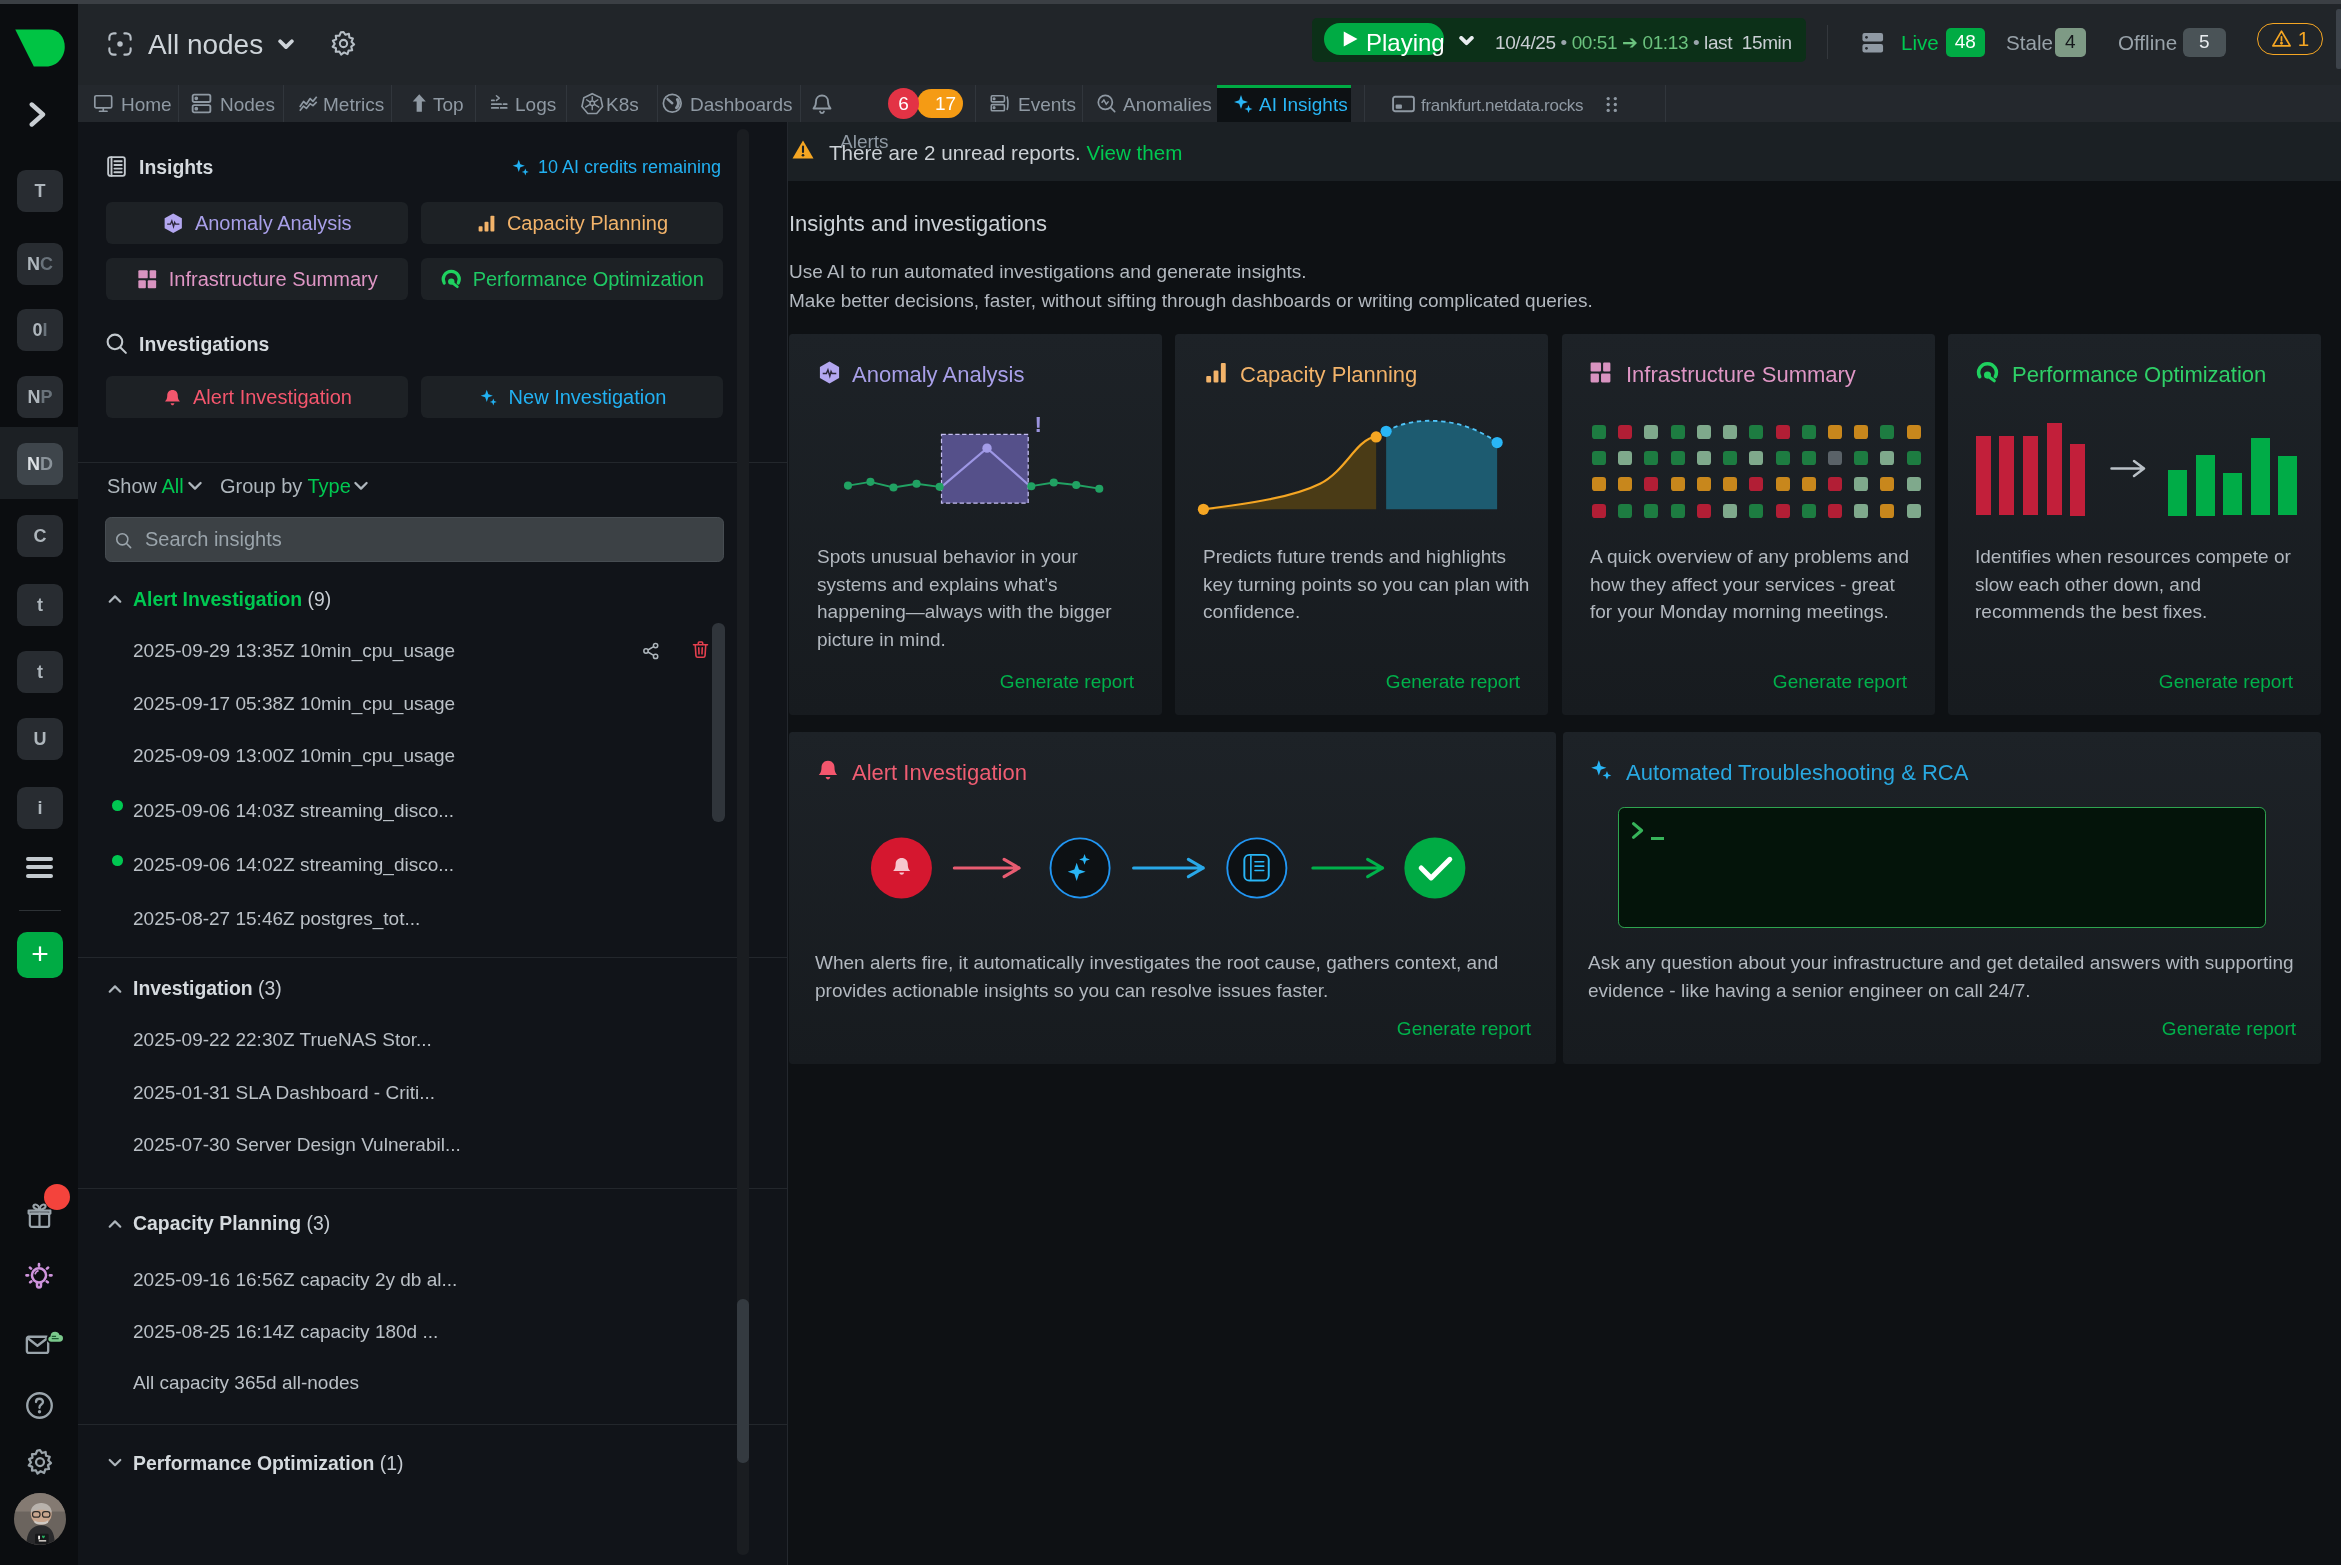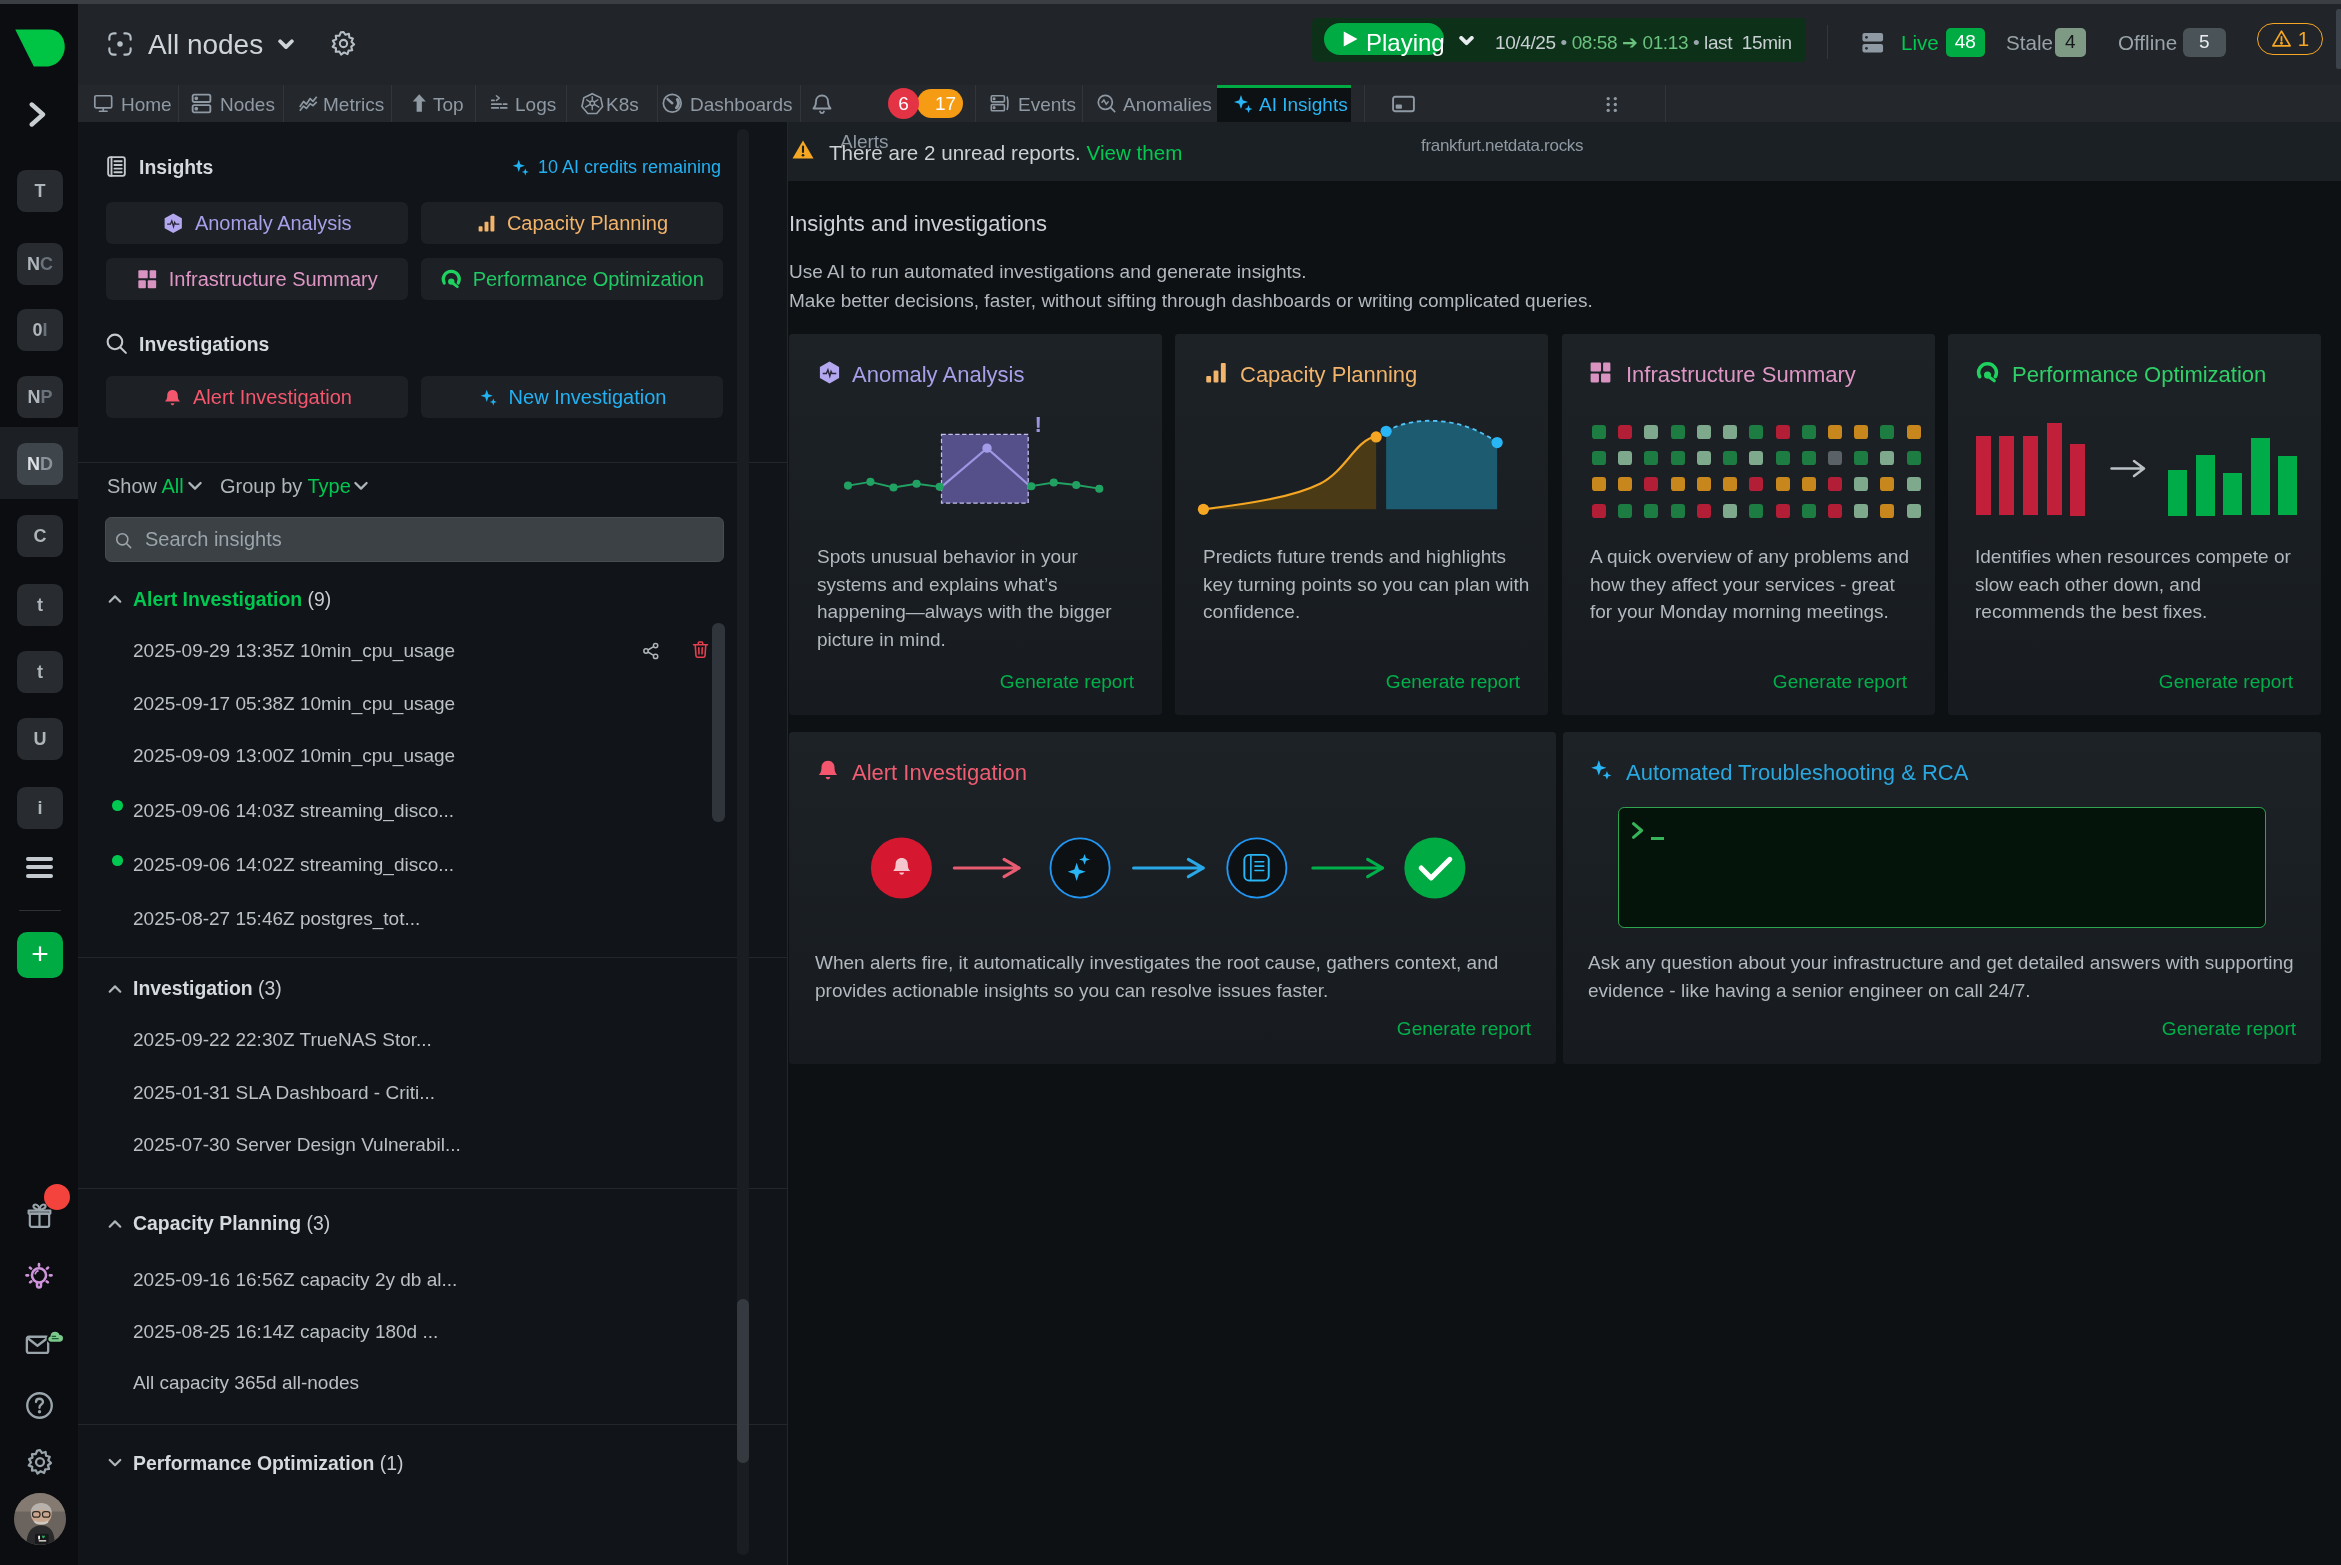--- a/index.html
+++ b/index.html
@@ -149,21 +149,21 @@
 
   <div class="abs" style="left:1312px;top:17.5px;width:494px;height:44px;background:#0c3018;border-radius:5px;"></div>
   <div class="abs" style="left:1324px;top:23px;width:120px;height:32px;background:#00ab44;border-radius:16px;"></div>
   <svg class="abs" style="left:1340px;top:29px;" width="20" height="20" viewBox="0 0 32 32">
       <path d="M6 4 L28 16 L6 28 Z" fill="#fff"></path>
     </svg>
   <div class="abs" style="left:1366px;top:29px;font-size:24px;color:#fff;">Playing</div>
   <svg class="abs" style="left:1459px;top:36px;" width="15" height="10.6" viewBox="0 0 30 22">
     <path d="M4 4 L15 15 L26 4" fill="none" stroke="#e8ecef" stroke-width="8" stroke-linecap="round" stroke-linejoin="round"></path>
   </svg>
-  <div class="abs" style="left:1495px;top:31px;font-size:19px;color:#c9ced3;white-space:nowrap;letter-spacing:-0.4px;">10/4/25 <span style="color:#9aa4ab;">•</span> <span style="color:#6bc27e;">08:58</span> <span style="color:#6bc27e;">➔</span> <span style="color:#6bc27e;">01:13</span> <span style="color:#9aa4ab;">•</span> last&nbsp; 15min</div>
+  <div class="abs" style="left:1495px;top:31px;font-size:19px;color:#c9ced3;white-space:nowrap;letter-spacing:-0.4px;">10/4/25 <span style="color:#9aa4ab;">•</span> <span style="color:#6bc27e;">00:51</span> <span style="color:#6bc27e;">➔</span> <span style="color:#6bc27e;">01:13</span> <span style="color:#9aa4ab;">•</span> last&nbsp; 15min</div>
   <div class="abs" style="left:1827px;top:25px;width:1.2px;height:34px;background:#34383d;"></div>
 
   <svg class="abs" style="left:1859px;top:29px;" width="27.5" height="27.5" viewBox="0 0 24 24" fill="#8f99a3">
     <rect x="3" y="3.5" width="18" height="7.5" rx="1.8"></rect>
       <rect x="3" y="13" width="18" height="7.5" rx="1.8"></rect>
     <circle cx="6.5" cy="7.2" r="1.2" fill="#24282d"></circle>
       <circle cx="6.5" cy="16.8" r="1.2" fill="#24282d"></circle>
   </svg>
   <div class="abs" style="left:1901px;top:31px;font-size:20.6px;color:#00c851;">Live</div>
   <div class="abs" style="left:1946px;top:27.5px;height:29px;padding:0 8.7px;background:#00ab44;border-radius:5px;color:#fff;font-size:19px;display:flex;align-items:center;">48</div>
@@ -267,21 +267,21 @@
   <svg class="abs" style="left:1231px;top:92px;" width="24" height="24" viewBox="0 0 24 24" fill="#29b6f6">
     <path d="M10 3 L11.8 8.2 L17 10 L11.8 11.8 L10 17 L8.2 11.8 L3 10 L8.2 8.2 Z"></path>
     <path d="M17.5 13 L18.6 16 L21.5 17 L18.6 18 L17.5 21 L16.4 18 L13.5 17 L16.4 16 Z"></path>
   </svg>
   <div class="abs tablabel" style="left:1259px;color:#29b6f6;">AI Insights</div>
 
   <svg class="abs" style="left:1391px;top:94px;" width="25" height="20" viewBox="0 0 24 19" fill="none" stroke="#8f99a3" stroke-width="1.8">
     <rect x="2" y="2.5" width="20" height="14" rx="2"></rect>
       <rect x="4.5" y="10" width="6" height="4" rx="1" fill="#8f99a3" stroke="none"></rect>
   </svg>
-  <div class="abs tablabel" style="left:1421px;font-size:17px;top:96px;letter-spacing:-0.3px;margin-top:40px;">frankfurt.netdata.rocks</div>
+  <div class="abs tablabel" style="left:1421px;font-size:17px;top:96px;letter-spacing:-0.3px;">frankfurt.netdata.rocks</div>
   <svg class="abs" style="left:1603px;top:95px;" width="17.5" height="19" viewBox="0 0 14 16" fill="#8f99a3">
     <circle cx="4" cy="3" r="1.4"></circle>
       <circle cx="10" cy="3" r="1.4"></circle>
       <circle cx="4" cy="8" r="1.4"></circle>
       <circle cx="10" cy="8" r="1.4"></circle>
       <circle cx="4" cy="13" r="1.4"></circle>
       <circle cx="10" cy="13" r="1.4"></circle>
   </svg>
 
   <svg class="abs" style="left:104px;top:154px;" width="25" height="25" viewBox="0 0 24 24" fill="none" stroke="#c3c9ce" stroke-width="1.8" stroke-linecap="round">

